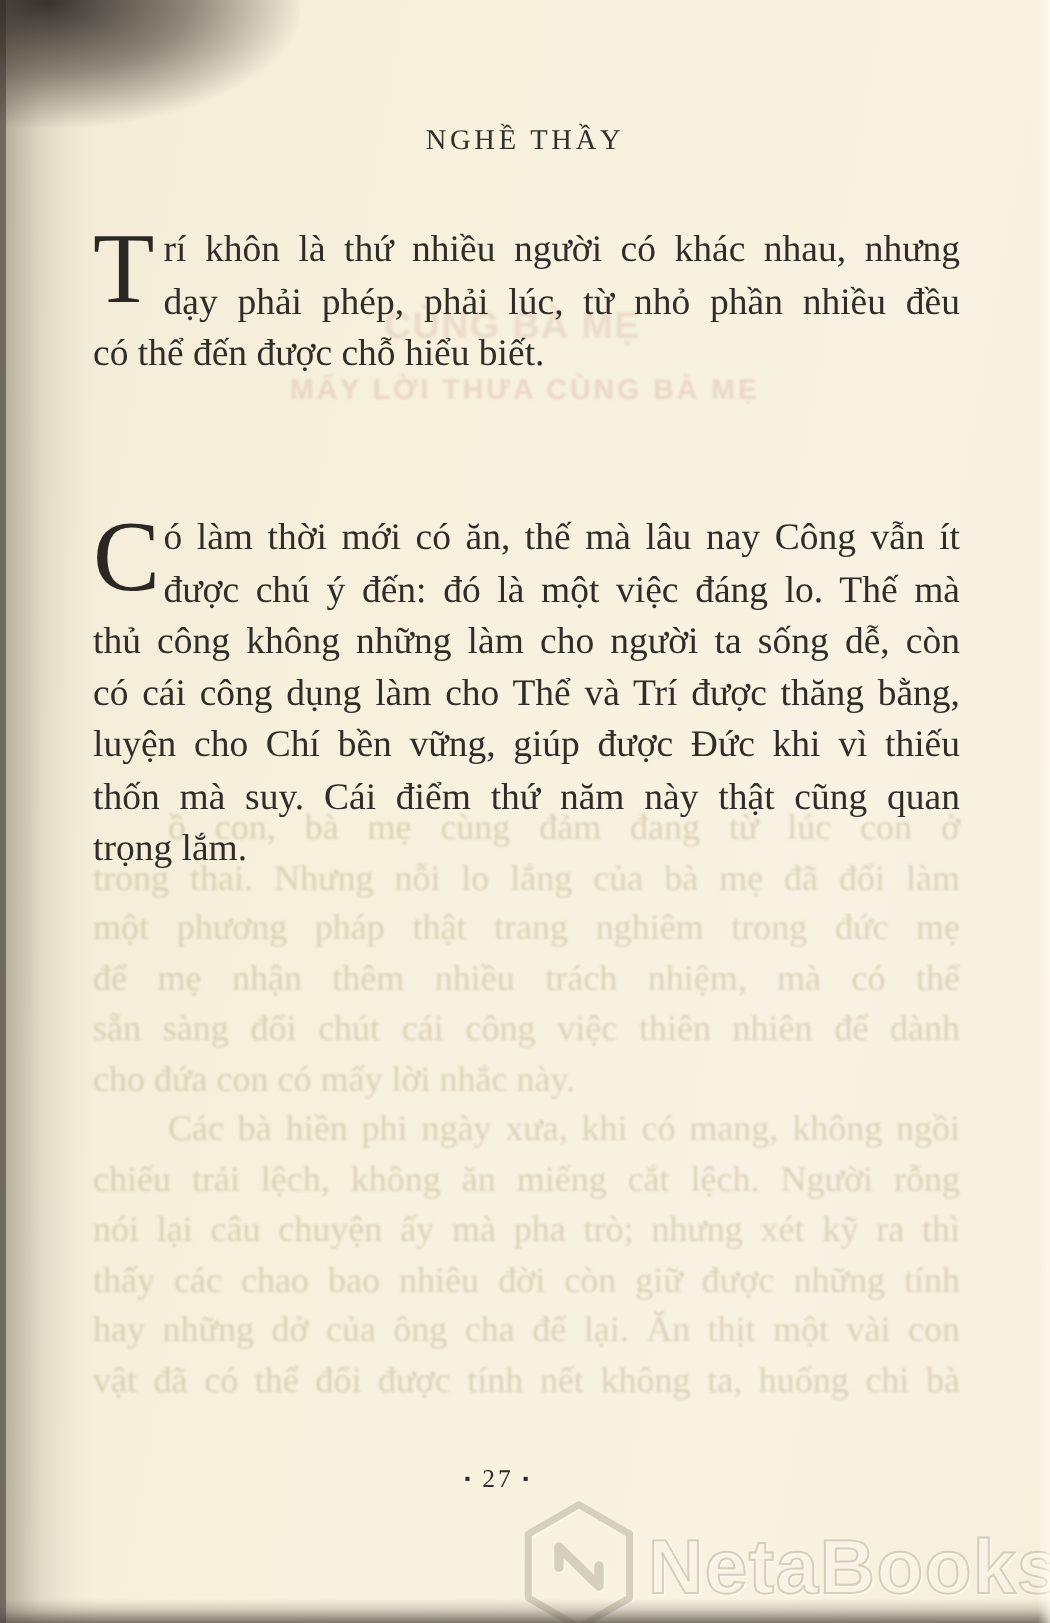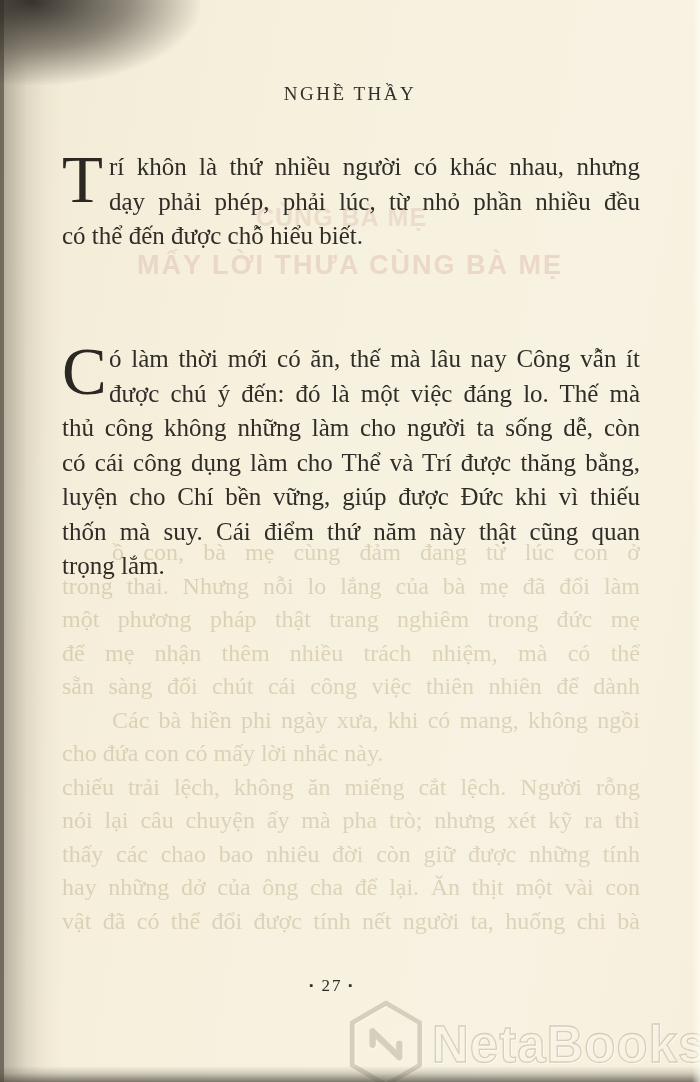--- a/index.html
+++ b/index.html
@@ -26,21 +26,21 @@
   .para2{top:342px;}
   .dropcap{float:left;width:47px;height:66px;font-size:67px;line-height:58px;color:#2b2823;}
   .tline{text-align:justify;}
   .tline.just{text-align-last:justify;}
 
   
   .ghost-frag{position:absolute;left:256px;top:203px;font-family:"Liberation Sans",sans-serif;
      font-weight:bold;font-size:25px;letter-spacing:1px;color:rgba(224,196,180,.45);
      filter:blur(.6px);white-space:nowrap;}
   .ghost-title{position:absolute;left:0;top:250px;width:700px;text-align:center;
-     font-family:"Liberation Sans",sans-serif;font-weight:bold;font-size:27px;
+     font-family:"Liberation Sans",sans-serif;font-weight:bold;font-size:19px;
      letter-spacing:2px;color:rgba(226,195,178,.55);filter:blur(.7px);white-space:nowrap;}
   .ghost-body{position:absolute;left:62px;top:536px;width:578px;font-size:24px;
      line-height:33.5px;color:rgba(168,152,108,.34);filter:blur(.7px);}
   .ghost-body .tline.just{text-align-last:justify;}
   .ghost-body .indent{text-indent:50px;}
 
   .page-number{position:absolute;left:0;top:976px;width:664px;text-align:center;
      font-size:17px;color:#2e2b27;letter-spacing:2px;}
   .page-number .sq{font-size:11px;vertical-align:2px;padding:0 6px;}
 
@@ -80,27 +80,27 @@
     <div class="tline just">thốn mà suy. Cái điểm thứ năm này thật cũng quan</div>
     <div class="tline">trọng lắm.</div>
   </div>
 
   <div class="ghost-body">
     <div class="tline just indent">ồ con, bà mẹ cùng đảm đang từ lúc con ở</div>
     <div class="tline just">trong thai. Nhưng nỗi lo lắng của bà mẹ đã đổi làm</div>
     <div class="tline just">một phương pháp thật trang nghiêm trong đức mẹ</div>
     <div class="tline just">để mẹ nhận thêm nhiều trách nhiệm, mà có thể</div>
     <div class="tline just">sẵn sàng đổi chút cái công việc thiên nhiên để dành</div>
+    <div class="tline">cho đứa con có mấy lời nhắc này.</div>
     <div class="tline just indent">Các bà hiền phi ngày xưa, khi có mang, không ngồi</div>
-    <div class="tline">cho đứa con có mấy lời nhắc này.</div>
     <div class="tline just">chiếu trải lệch, không ăn miếng cắt lệch. Người rỗng</div>
     <div class="tline just">nói lại câu chuyện ấy mà pha trò; nhưng xét kỹ ra thì</div>
     <div class="tline just">thấy các chao bao nhiêu đời còn giữ được những tính</div>
     <div class="tline just">hay những dở của ông cha để lại. Ăn thịt một vài con</div>
-    <div class="tline just">vật đã có thể đổi được tính nết người ta, huống chi bà</div>
+    <div class="tline just">vật đã có thể đổi được tính nết không ta, huống chi bà</div>
   </div>
 
   <div class="page-number"><span class="sq">▪</span><span>27</span><span class="sq">▪</span></div>
 
   <div class="watermark">
     <svg class="wm-hex" viewBox="0 0 100 112">
       <polygon points="50,4 93,29 93,83 50,108 7,83 7,29" fill="none" stroke="rgba(201,193,172,0.75)" stroke-width="6" stroke-linejoin="round"></polygon>
       <path d="M33 40 L33 57 M33 40 L67 73 M67 56 L67 73" fill="none" stroke="rgba(201,193,172,0.75)" stroke-width="8" stroke-linecap="round"></path>
     </svg>
     <span class="wm-text">NetaBooks</span>

